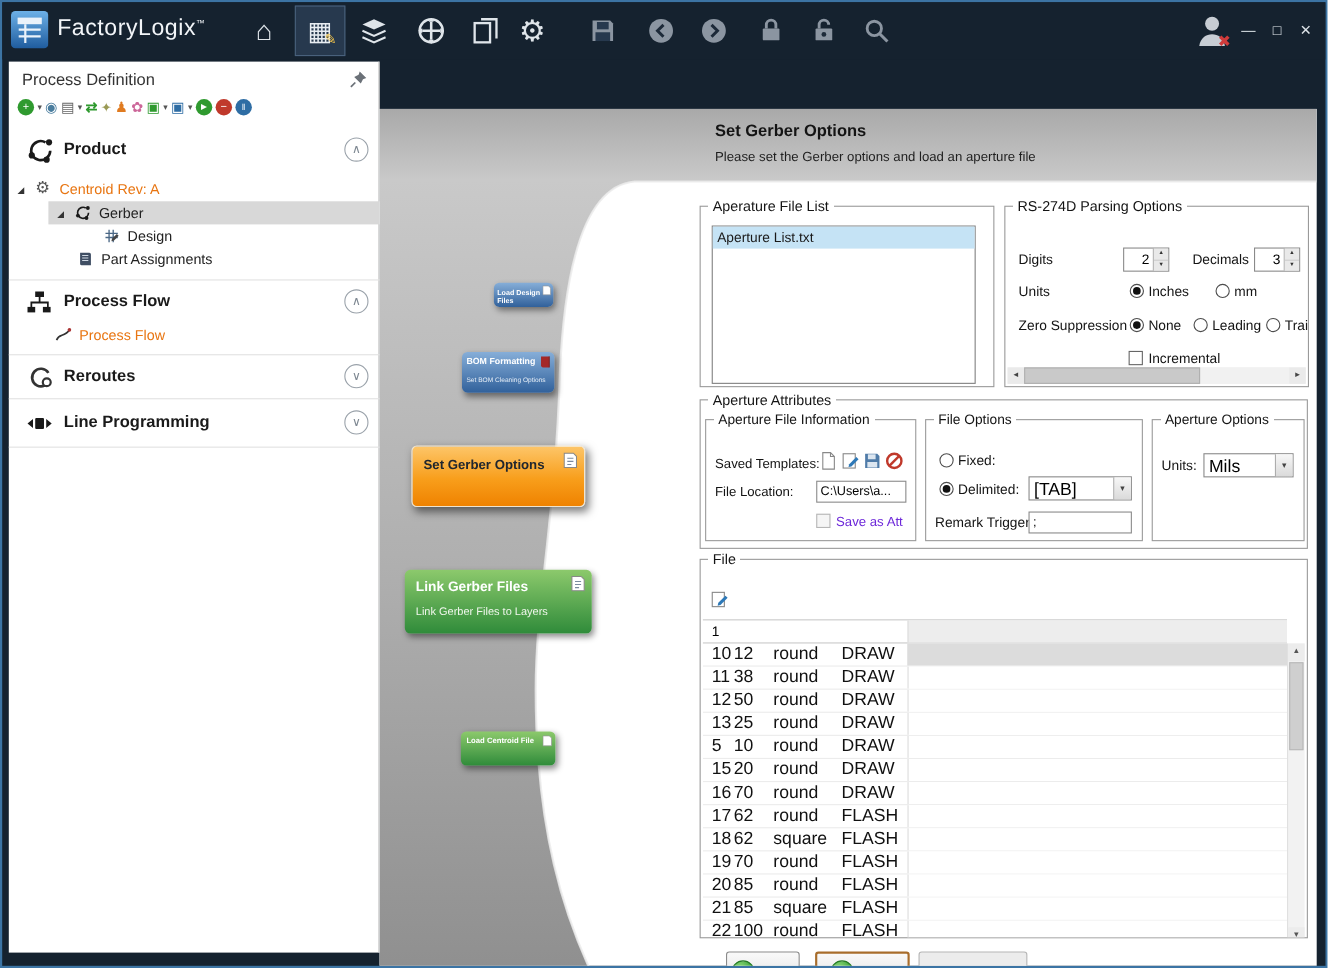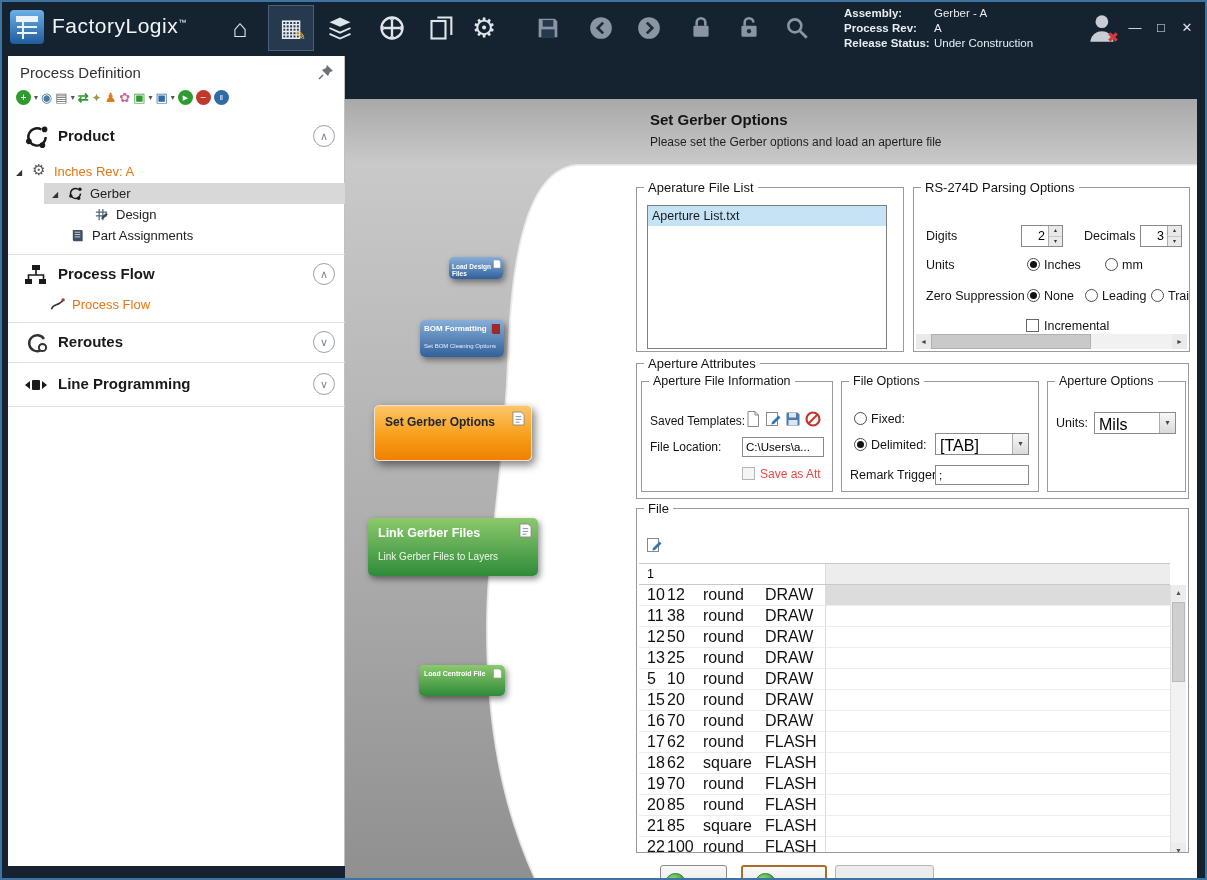--- a/index.html
+++ b/index.html
@@ -41,21 +41,21 @@
   .node{position:absolute;border-radius:5px;color:#fff;box-shadow:2px 3px 6px rgba(0,0,0,.45);}
   .n-blue{background:linear-gradient(#86aed8,#31619b);}
   .n-green{background:linear-gradient(#8cc96c,#2f8b3a);}
   .n-orange{background:linear-gradient(#fdc568 0%,#f89e1b 55%,#ef8200 100%);color:#20262e;border:1px solid #f0e3cd;box-shadow:3px 4px 8px rgba(0,0,0,.5);}
   .nt{position:absolute;font-weight:bold;}
   .note{position:absolute;}
 
   fieldset.fs{position:absolute;border:1px solid #9a9a9a;background:#fff;min-width:0;padding:0;overflow:hidden;}
   fieldset.fs legend{margin-left:7px;padding:0 4px;font-size:13px;color:#141414;}
   .lbl{position:absolute;font-size:12.5px;color:#141414;white-space:nowrap;}
-  .lbl.dis{color:#ef4444;}
+  .lbl.dis{color:#6d28d9;}
   .listbox{position:absolute;border:1px solid #808080;background:#fff;}
   .lb-item{height:20px;font-size:12.5px;line-height:20px;padding-left:4px;color:#1a1a1a;}
   .lb-item.sel{background:#c5e3f5;}
 
   .radio{position:absolute;width:13px;height:13px;border:1px solid #4d4d4d;border-radius:50%;background:#fff;}
   .radio.sel::after{content:"";position:absolute;inset:2px;background:#111;border-radius:50%;}
   .chk{position:absolute;width:13px;height:13px;border:1px solid #666;background:#fff;}
   .chk.dis{border-color:#b6b6b6;background:#f5f5f5;}
 
   .spin{position:absolute;width:42px;height:22px;border:1px solid #8a8a8a;background:#fff;display:flex;}
@@ -154,34 +154,20 @@
     <svg class="abs" style="left:734px;top:13px" width="26" height="26" viewBox="0 0 24 24">
       <rect x="5" y="10" width="14" height="10" rx="1" fill="#8b95a1"></rect>
           <path d="M8 10V7a4 4 0 0 1 8 0" stroke="#8b95a1" stroke-width="2.4" fill="none"></path>
           <circle cx="12" cy="15" r="2" fill="#1d2a39"></circle>
     </svg>
     <svg class="abs" style="left:782px;top:13px" width="26" height="26" viewBox="0 0 24 24">
       <circle cx="10" cy="10" r="6" stroke="#8b95a1" stroke-width="2.4" fill="none"></circle>
           <path d="M14.5 14.5L21 21" stroke="#8b95a1" stroke-width="2.6"></path>
     </svg>
 
-    <div class="abs" style="left:842px;top:4px;width:240px">
-      <div class="info-row">
-            <b>Assembly:</b>
-            <span>Gerber - A</span>
-          </div>
-      <div class="info-row">
-            <b>Process Rev:</b>
-            <span>A</span>
-          </div>
-      <div class="info-row">
-            <b>Release Status:</b>
-            <span>Under Construction</span>
-          </div>
-    </div>
 
     <svg class="abs" style="left:1084px;top:8px" width="36" height="36" viewBox="0 0 34 34">
       <circle cx="15" cy="11" r="6" fill="#c7cdd4"></circle>
           <path d="M4 30c1-7 6-10 11-10s10 3 11 10z" fill="#c7cdd4"></path>
       <path d="M22 22l7 7M29 22l-7 7" stroke="#d03b3b" stroke-width="3"></path>
     </svg>
     <span class="winbtn" style="left:1122px">—</span>
     <span class="winbtn" style="left:1148px">□</span>
     <span class="winbtn" style="left:1174px">✕</span>
   </div>
@@ -218,21 +204,21 @@
             <circle cx="19" cy="5" r="2.6" fill="#1a1a1a"></circle>
             <circle cx="4.5" cy="16" r="2.6" fill="#1a1a1a"></circle>
             <circle cx="17" cy="19.5" r="2.6" fill="#1a1a1a"></circle>
       </svg>
       <span class="sec-label">Product</span>
       <span class="circlebtn">∧</span>
     </div>
 
     <span class="exp" style="left:8px;top:112px">◢</span>
     <span class="abs" style="left:24px;top:105px;font-size:15px;color:#555">⚙</span>
-    <div class="treerow orange" style="left:46px;top:105px">Inches Rev: A</div>
+    <div class="treerow orange" style="left:46px;top:105px">Centroid Rev: A</div>
 
     <div class="abs" style="left:36px;top:127px;width:301px;height:21px;background:#d8d8d8">
       <span class="exp" style="left:8px;top:7px">◢</span>
       <svg class="abs" style="left:24px;top:3px" width="15" height="15" viewBox="0 0 24 24">
         <path d="M20 12a8 8 0 1 1-4-7" fill="none" stroke="#1a1a1a" stroke-width="2.4"></path>
             <circle cx="19" cy="5" r="2.8" fill="#1a1a1a"></circle>
             <circle cx="4.5" cy="16" r="2.8" fill="#1a1a1a"></circle>
             <circle cx="17" cy="19.5" r="2.8" fill="#1a1a1a"></circle>
       </svg>
       <span class="treerow" style="left:46px;top:0">Gerber</span>

